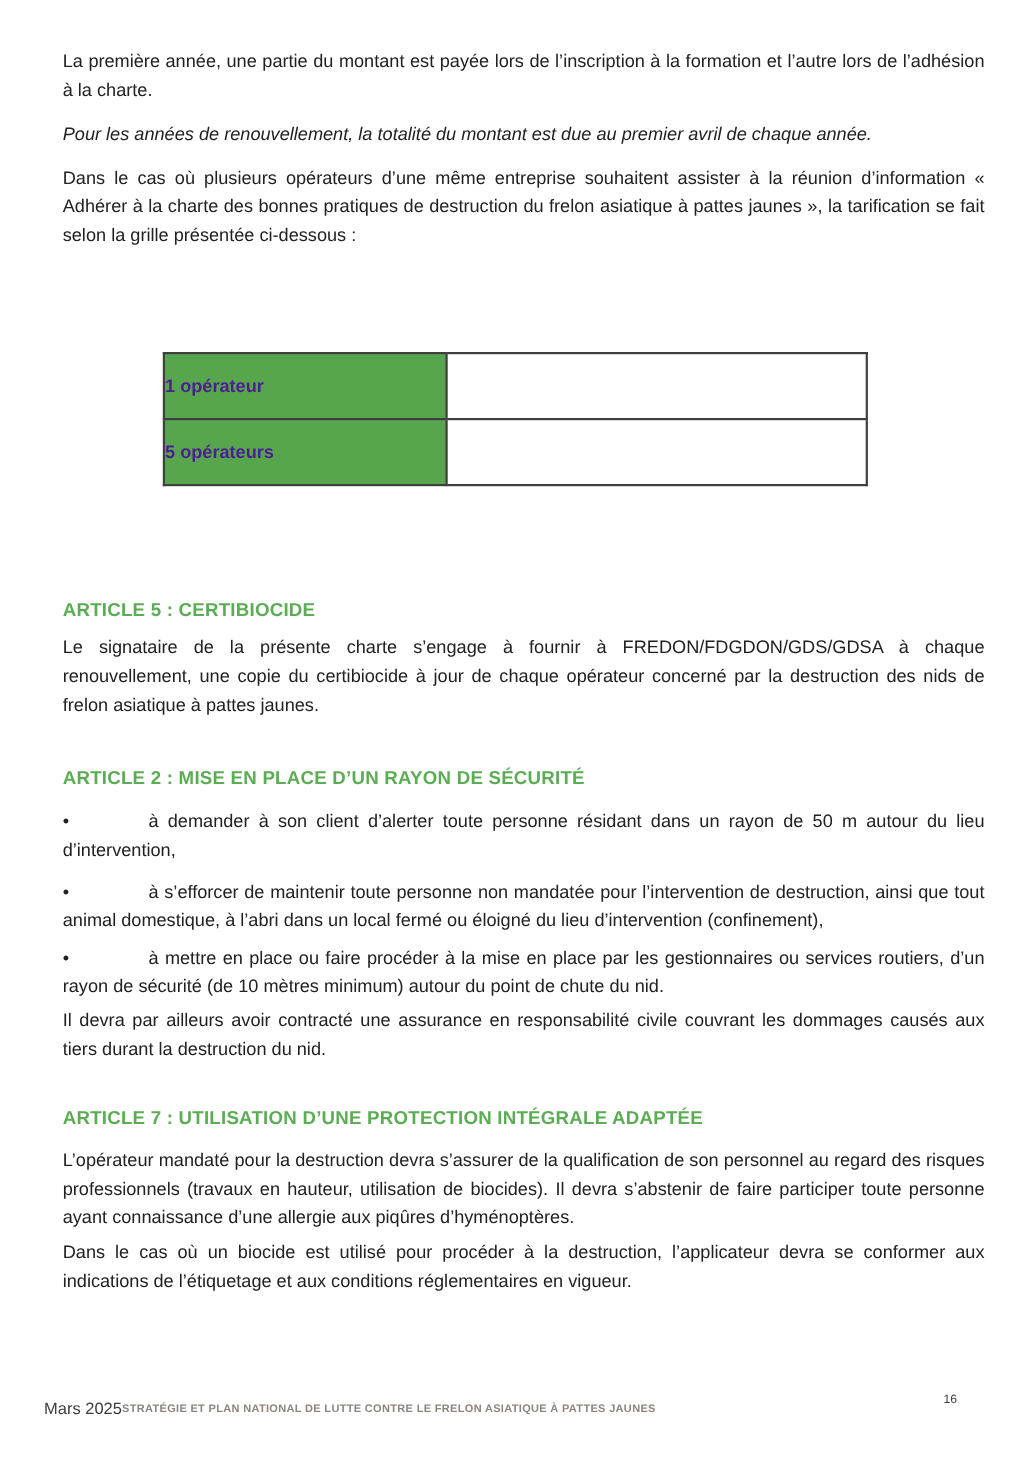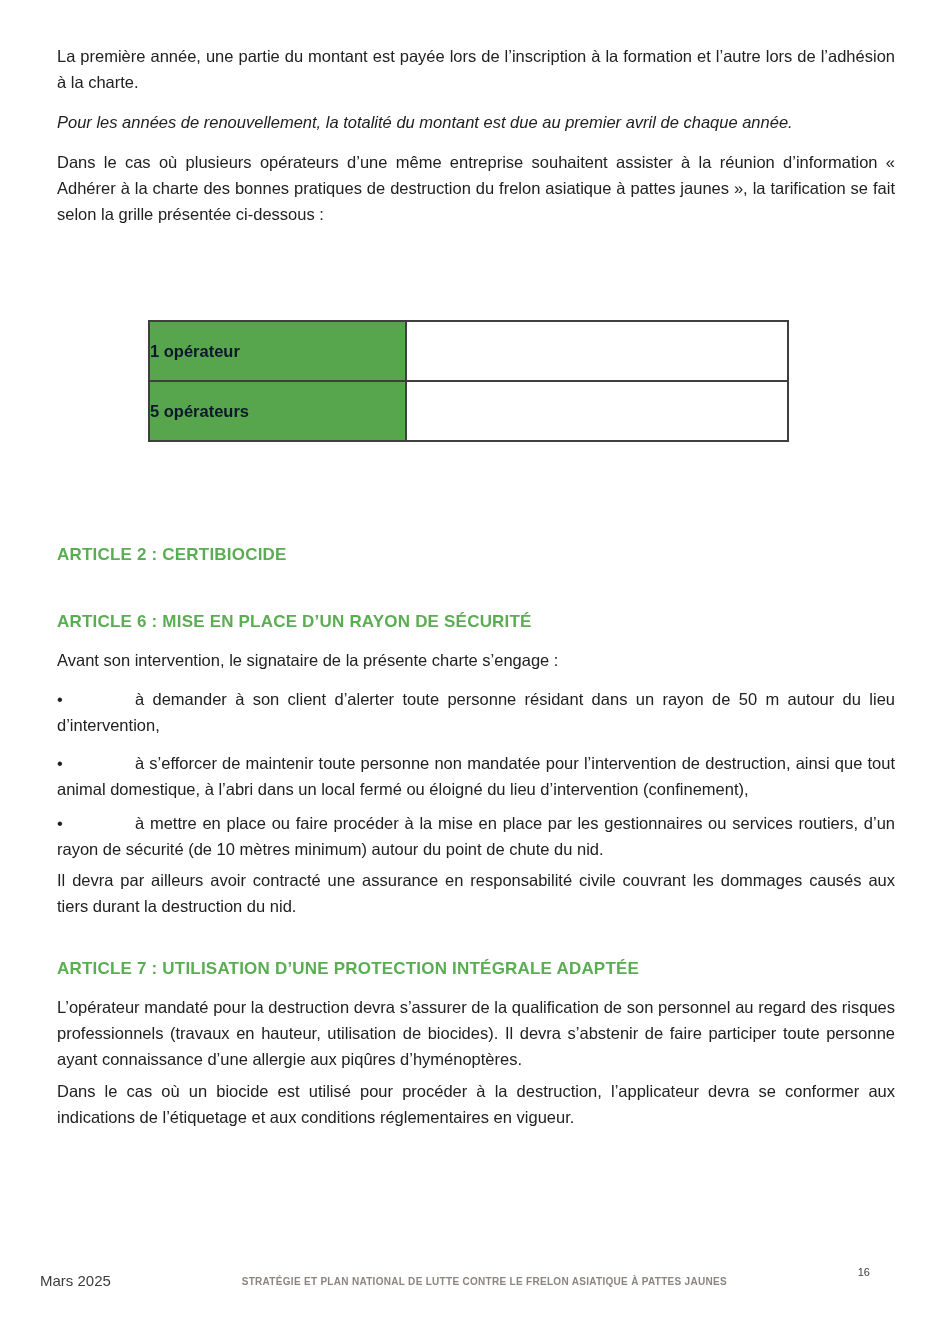--- a/index.html
+++ b/index.html
@@ -29,21 +29,21 @@
   }
   table.pricing td {
     border: 2px solid var(--table-border, #3F3F3F);
     height: 58px;
     padding: 0;
     vertical-align: middle;
   }
   td.label-cell {
     width: 255px;
     background: var(--table-green, #57A64E);
-    color: #0f172a;
+    color: #4c1d95;
     font-weight: bold;
     font-size: 16.5px;
     padding-left: 22px;
   }
   td.value-cell { background: #ffffff; }
 
   .article-heading {
     font-weight: bold;
     font-size: 17px;
     color: var(--heading-green, #5BAD53);
@@ -73,21 +73,21 @@
     align-items: flex-start;
   }
   .footer-date {
     font-size: 15px;
     color: #3c3c3c;
     padding-top: 6px;
     white-space: nowrap;
   }
   .footer-title {
     flex: 1;
-    text-align: center;
+    text-align: left;
     font-size: 10px;
     font-weight: bold;
     color: var(--footer-gray, #8B8580);
     letter-spacing: 0.3px;
     padding-top: 10px;
     white-space: nowrap;
   }
   .footer-page {
     font-size: 11px;
     color: #3c3c3c;
@@ -113,24 +113,24 @@
             <td class="value-cell"></td>
           </tr>
           <tr>
             <td class="label-cell">5 opérateurs</td>
             <td class="value-cell"></td>
           </tr>
         </tbody>
       </table>
     </div>
 
-    <p class="article-heading h5">ARTICLE 2 : CERTIBIOCIDE</p>
+    <p class="article-heading h5">ARTICLE 5 : CERTIBIOCIDE</p>
+    <p class="a5-body">Le signataire de la présente charte s’engage à fournir à FREDON/FDGDON/GDS/GDSA à chaque renouvellement, une copie du certibiocide à jour de chaque opérateur concerné par la destruction des nids de frelon asiatique à pattes jaunes.</p>
 
-    <p class="article-heading h6">ARTICLE 6 : MISE EN PLACE D’UN RAYON DE SÉCURITÉ</p>
-    <p class="a6-intro">Avant son intervention, le signataire de la présente charte s’engage :</p>
+    <p class="article-heading h6">ARTICLE 2 : MISE EN PLACE D’UN RAYON DE SÉCURITÉ</p>
 
     <p class="bullet-1">
       <span class="bullet-glyph">•</span><span>à demander à son client d’alerter toute personne résidant dans un rayon de 50 m autour du lieu d’intervention,</span>
     </p>
     <p class="bullet-2">
       <span class="bullet-glyph">•</span><span>à s’efforcer de maintenir toute personne non mandatée pour l’intervention de destruction, ainsi que tout animal domestique, à l’abri dans un local fermé ou éloigné du lieu d’intervention (confinement),</span>
     </p>
     <p class="bullet-3">
       <span class="bullet-glyph">•</span><span>à mettre en place ou faire procéder à la mise en place par les gestionnaires ou services routiers, d’un rayon de sécurité (de 10 mètres minimum) autour du point de chute du nid.</span>
     </p>

